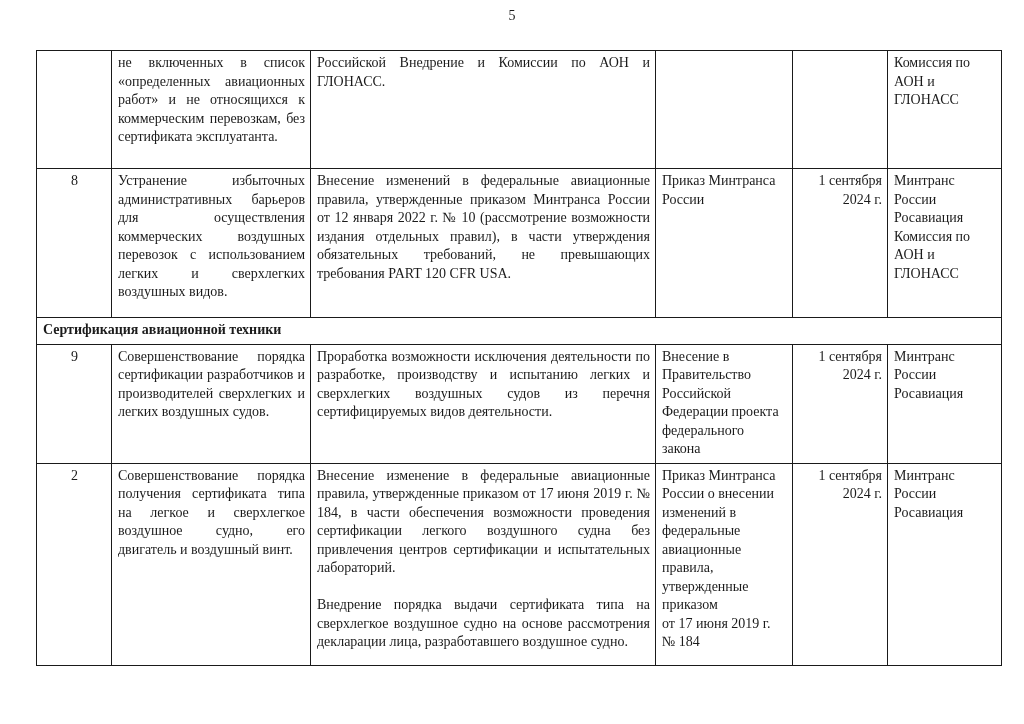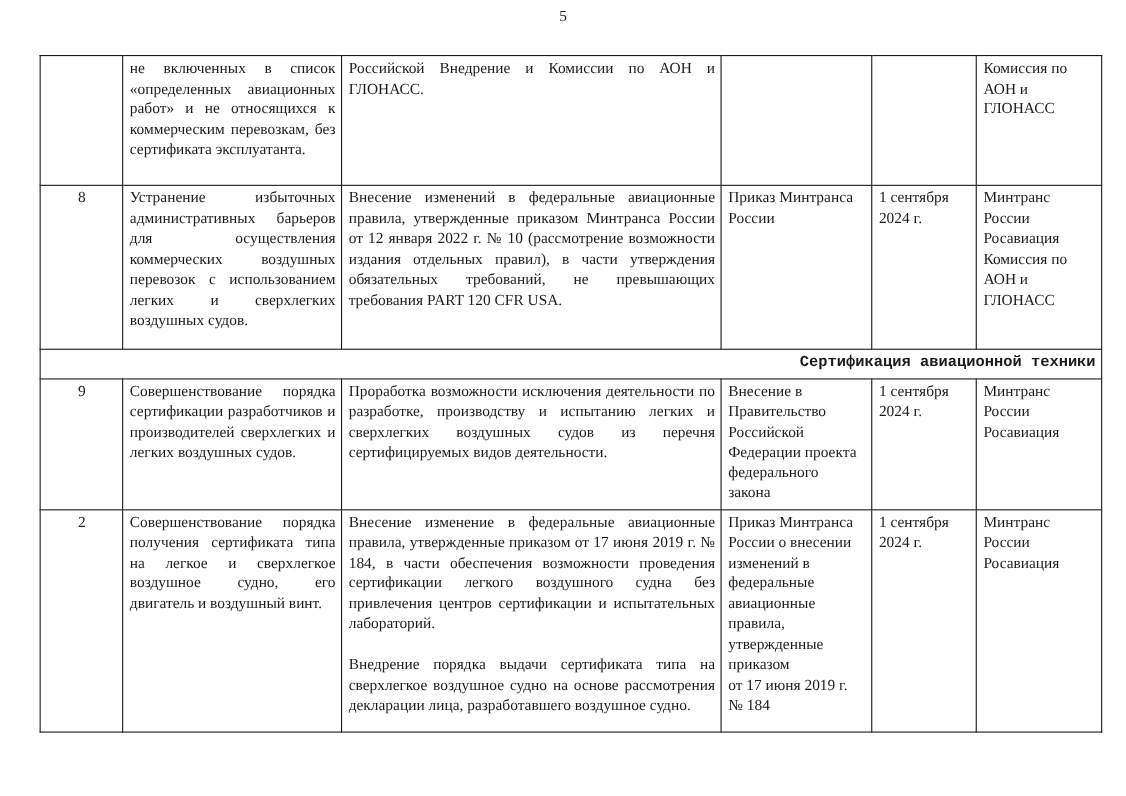--- a/index.html
+++ b/index.html
@@ -46,32 +46,31 @@
   td.cell-num {
     text-align: center;
     padding-top: 17px;
   }
   td.cell-measure,
   td.cell-content {
     text-align: justify;
     text-justify: inter-word;
   }
   td.cell-deadline {
-    text-align: left;
+    text-align: right;
     padding-top: 4px;
   }
   td.cell-doc, td.cell-resp {
     text-align: left;
   }
   td.cell-section {
     font-weight: bold;
-    text-align: right;
+    text-align: left;
     padding: 1px 4px 2px 5px;
     white-space: normal;
-    font-family: Liberation Mono, monospace;
   }
   tr.row-cont   { height: 118px; margin-left: 17px; }
   tr.row-8      { height: 149px; }
   tr.row-sec    { height: 21px;  }
   tr.row-9      { height: 119px; }
   tr.row-10     { height: 202px; }
 </style>
 </head>
 <body>
 
@@ -96,21 +95,21 @@
         <td class="cell-content">Российской Внедрение и Комиссии по АОН и ГЛОНАСС.</td>
         <td class="cell-doc"></td>
         <td class="cell-deadline"></td>
         <td class="cell-resp">Комиссия по
 АОН и
 ГЛОНАСС</td>
       </tr>
 
       <tr class="row-8">
         <td class="cell-num">8</td>
-        <td class="cell-measure">Устранение избыточных административных барьеров для осуществления коммерческих воздушных перевозок с использованием легких и сверхлегких воздушных судов.</td>
+        <td class="cell-measure">Устранение избыточных административных барьеров для осуществления коммерческих воздушных перевозок с использованием легких и сверхлегких воздушных видов.</td>
         <td class="cell-content">Внесение изменений в федеральные авиационные правила, утвержденные приказом Минтранса России от 12 января 2022 г. № 10 (рассмотрение возможности издания отдельных правил), в части утверждения обязательных требований, не превышающих требования PART 120 CFR USA.</td>
         <td class="cell-doc">Приказ Минтранса
 России</td>
         <td class="cell-deadline">1 сентября
 2024 г.</td>
         <td class="cell-resp">Минтранс
 России
 Росавиация
 Комиссия по
 АОН и

